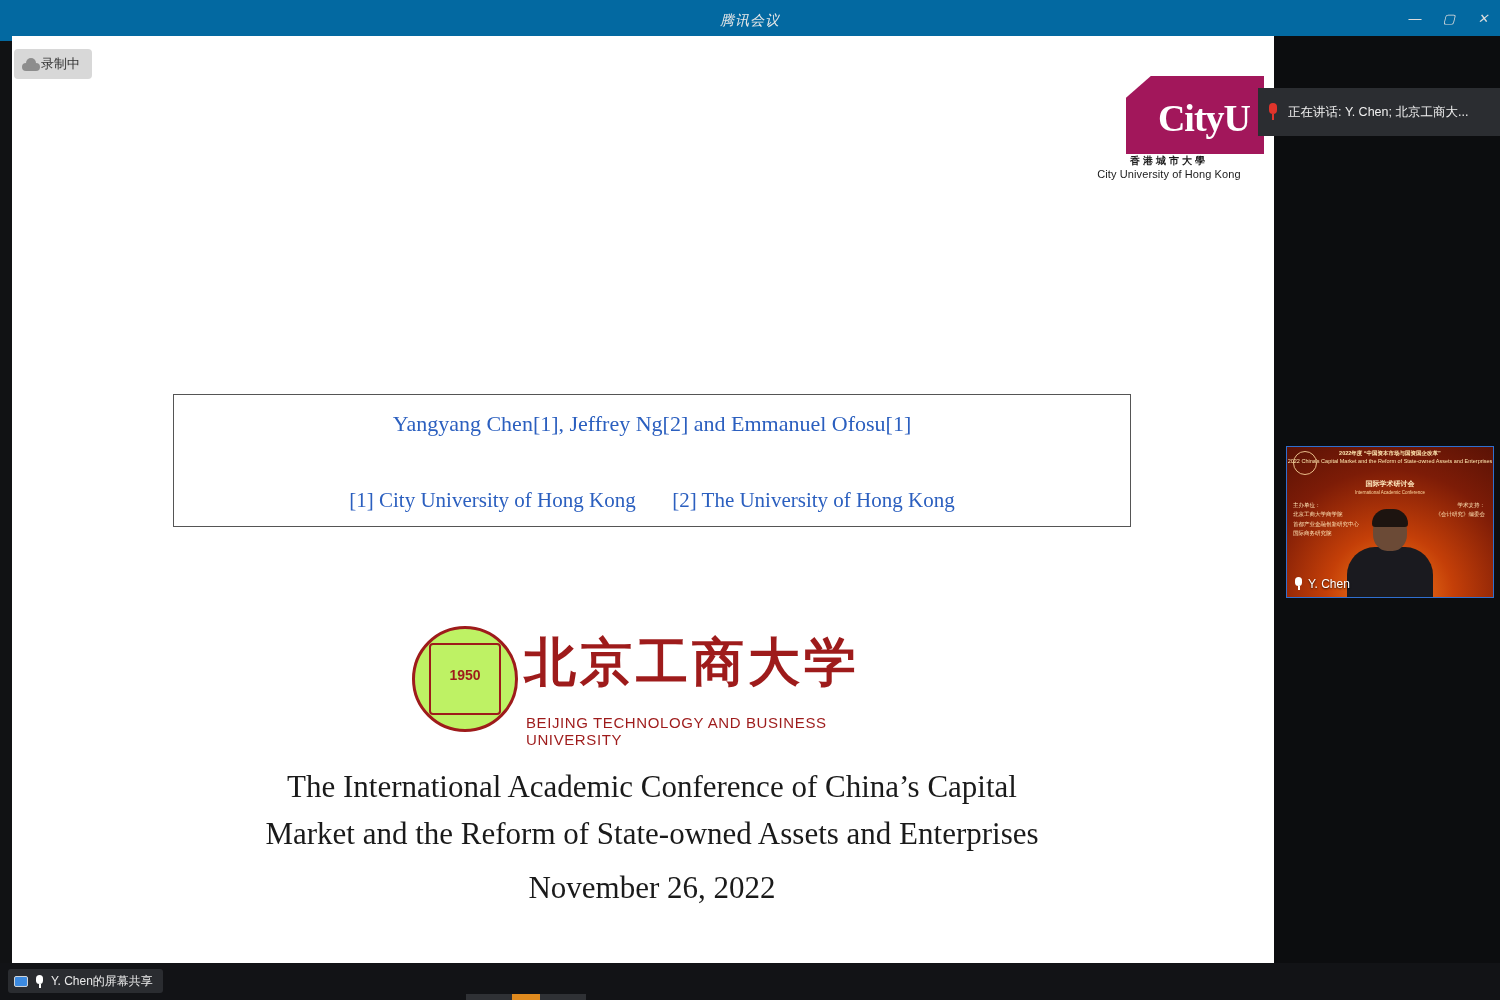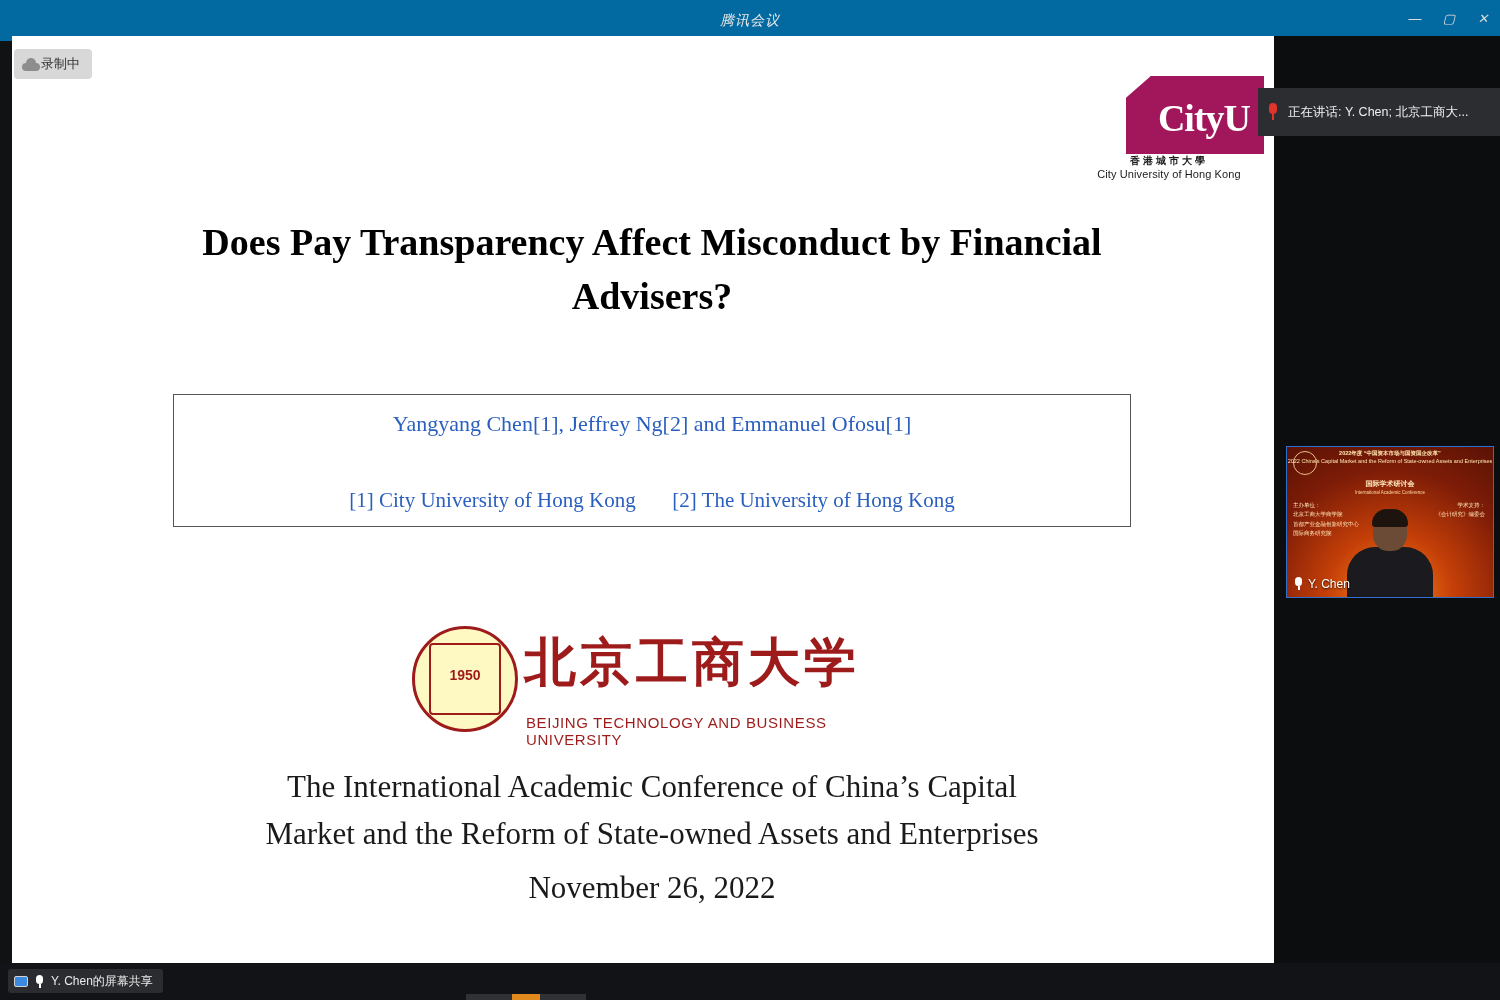--- a/index.html
+++ b/index.html
@@ -196,21 +196,21 @@
     width: 470px;
     height: 120px;
   }
   .btbu-seal {
     position: absolute;
     left: 0; top: 2px;
     width: 106px; height: 106px;
     border-radius: 50%;
     border: 3px solid #9e1b1b;
     box-sizing: border-box;
-    background: #fef9c3;
+    background: #bef264;
   }
   .btbu-seal::after {
     content: "";
     position: absolute;
     left: 14px; top: 14px;
     right: 14px; bottom: 14px;
     border: 2px solid #9e1b1b;
     border-radius: 4px;
   }
   .btbu-seal-mark {
@@ -516,21 +516,20 @@
 
     <div class="cityu-logo">
       <div class="cityu-mark">
         <div class="cityu-shape"></div>
         <div class="cityu-shape-text">CityU</div>
       </div>
       <div class="cityu-cn">香港城市大學</div>
       <div class="cityu-en">City University of Hong Kong</div>
     </div>
 
-    <div class="slide-title">Does Pay Transparency Affect Misconduct by Financial Advisers?</div>
 
     <div class="authors-box">
       <div class="authors-line">Yangyang Chen[1],  Jeffrey Ng[2] and  Emmanuel Ofosu[1]</div>
       <div class="affil-line">
         <span>[1] City University of Hong Kong</span>
         <span class="affil-gap"></span>
         <span>[2] The University of Hong Kong</span>
       </div>
     </div>
 

